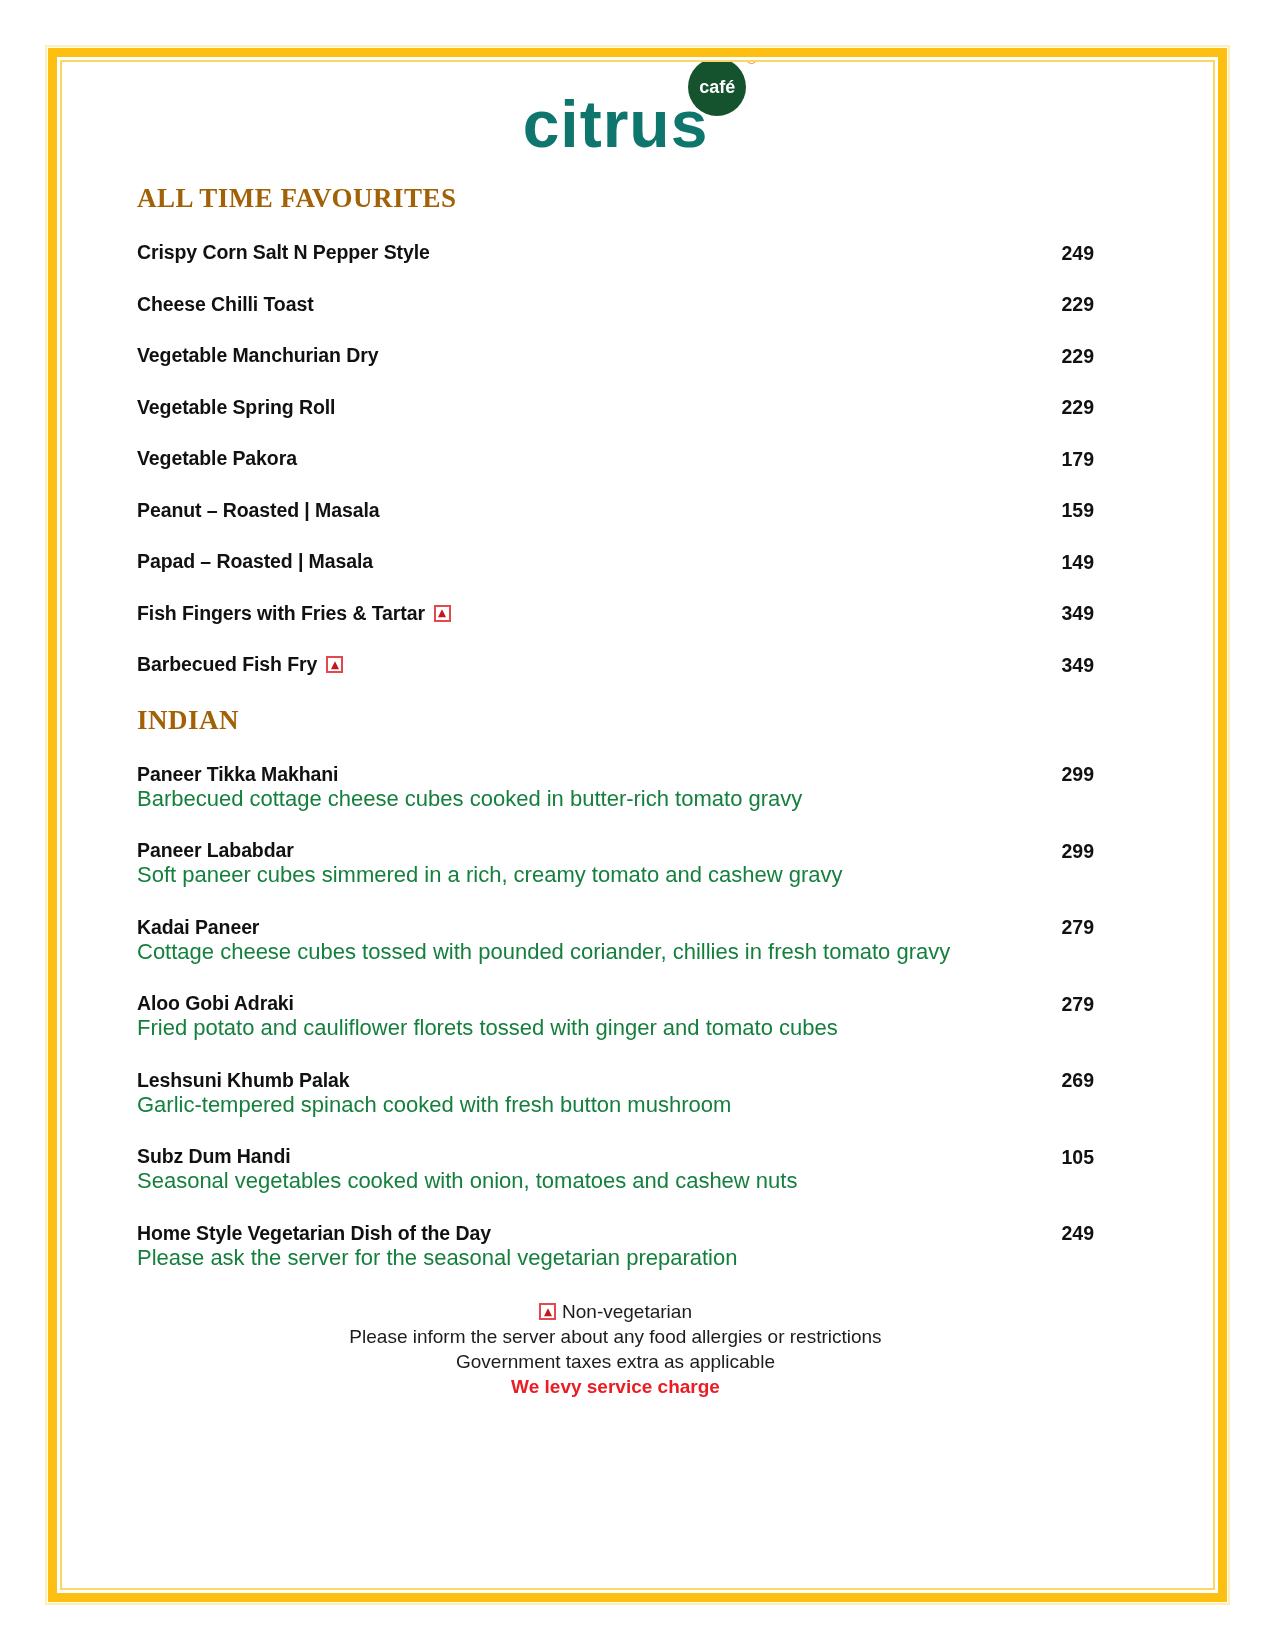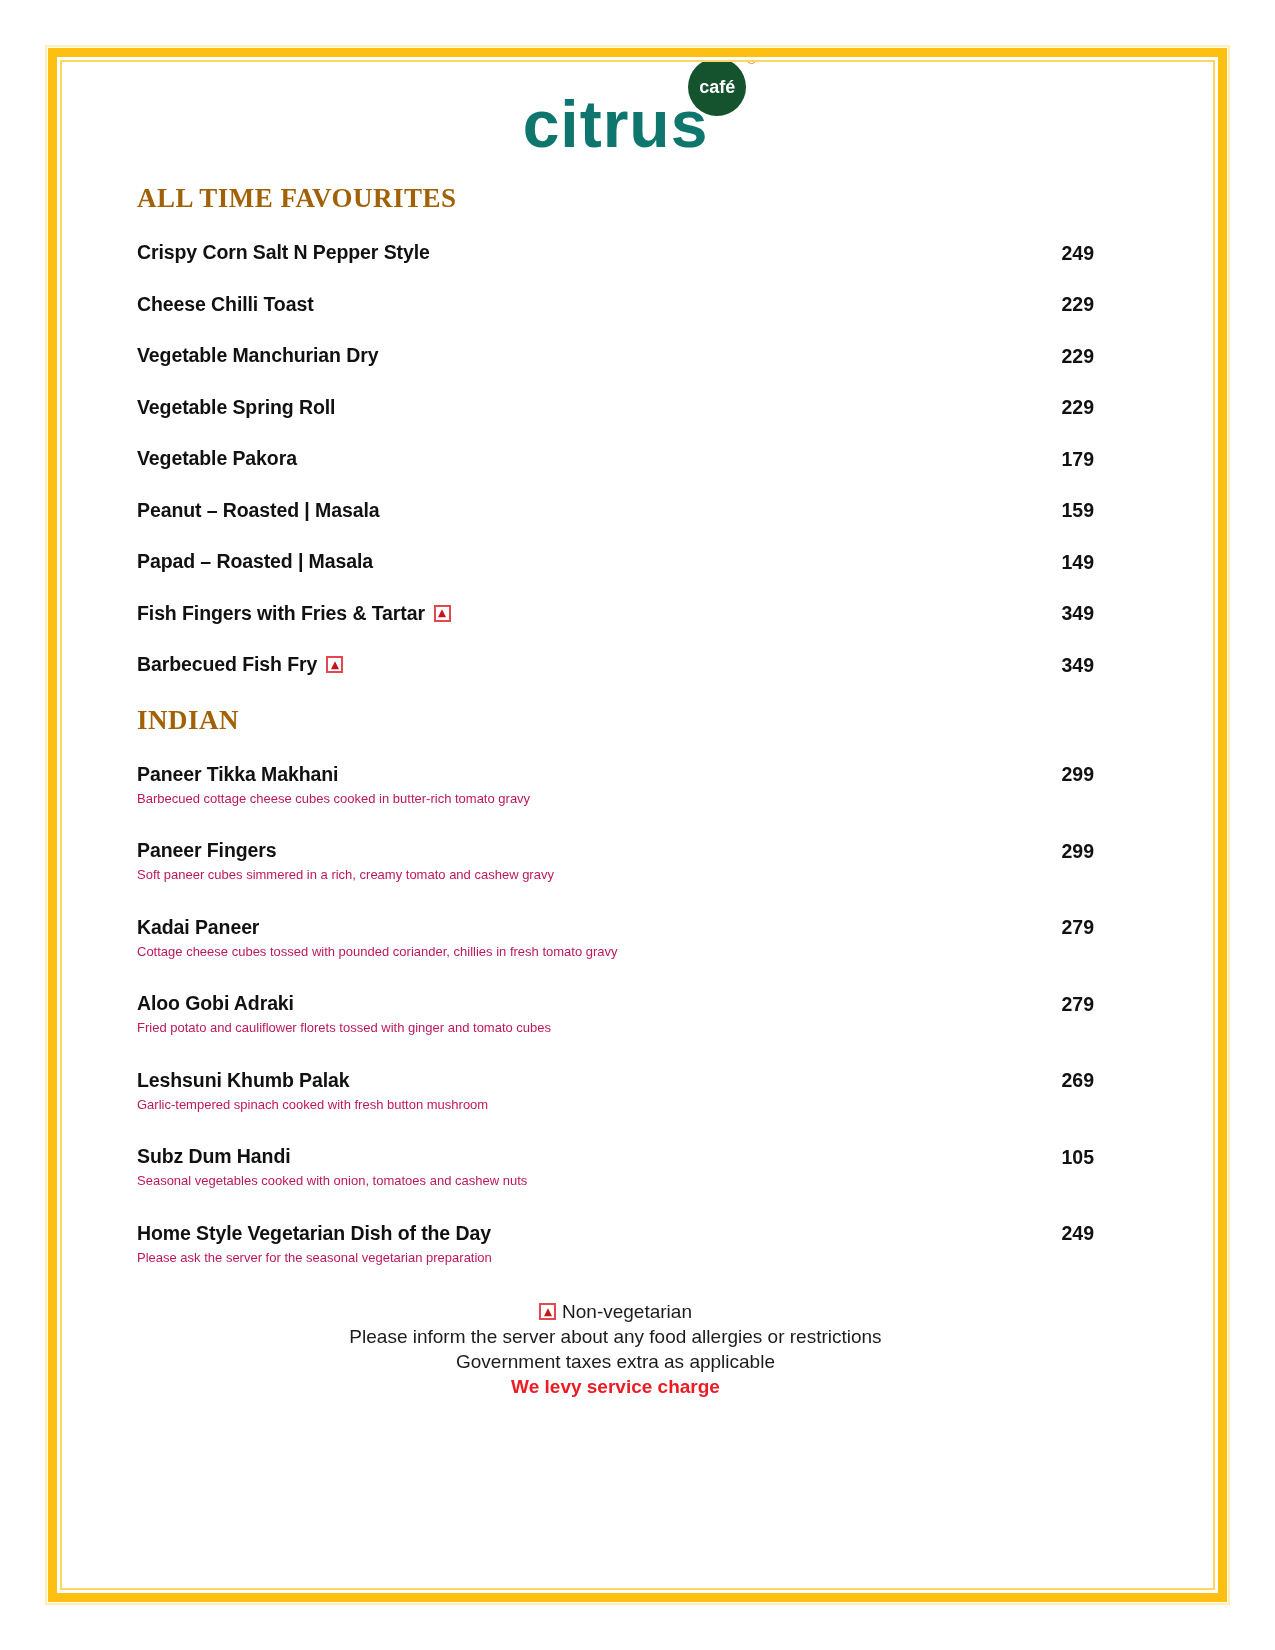--- a/index.html
+++ b/index.html
@@ -54,21 +54,21 @@
   }
   .menu-section + .menu-section .sec-title { margin-top:26px; }
   .item { margin-bottom:29.5px; }
   .item.with-desc { margin-bottom:28.5px; }
   .item-row {
     display:flex; justify-content:space-between; align-items:center;
     line-height:21px;
   }
   .item-name { font-size:19.5px; font-weight:700; letter-spacing:-0.1px; }
   .item-price { font-size:19.5px; font-weight:700; }
-  .item-desc { font-size:13px; font-weight:400; line-height:26px; color:#be185d; }
+  .item-desc { font-size:22px; font-weight:400; line-height:26px; color:#15803d; }
   
   .nv {
     display:inline-block; width:17px; height:17px;
     border:2px solid #E2484E; background:#ffffff;
     margin-left:9px; vertical-align:-2px; position:relative;
   }
   .nv::after {
     content:""; position:absolute; left:50%; top:50%;
     transform:translate(-50%,-46%);
     width:0; height:0;
@@ -161,21 +161,21 @@
             <h2 class="sec-title">INDIAN</h2>
             <div class="item with-desc">
               <div class="item-row">
                 <span><span class="item-name">Paneer Tikka Makhani</span></span>
                 <span class="item-price">299</span>
               </div>
               <div class="item-desc">Barbecued cottage cheese cubes cooked in butter-rich tomato gravy</div>
             </div>
             <div class="item with-desc">
               <div class="item-row">
-                <span><span class="item-name">Paneer Fingers</span></span>
+                <span><span class="item-name">Paneer Lababdar</span></span>
                 <span class="item-price">299</span>
               </div>
               <div class="item-desc">Soft paneer cubes simmered in a rich, creamy tomato and cashew gravy</div>
             </div>
             <div class="item with-desc">
               <div class="item-row">
                 <span><span class="item-name">Kadai Paneer</span></span>
                 <span class="item-price">279</span>
               </div>
               <div class="item-desc">Cottage cheese cubes tossed with pounded coriander, chillies in fresh tomato gravy</div>

